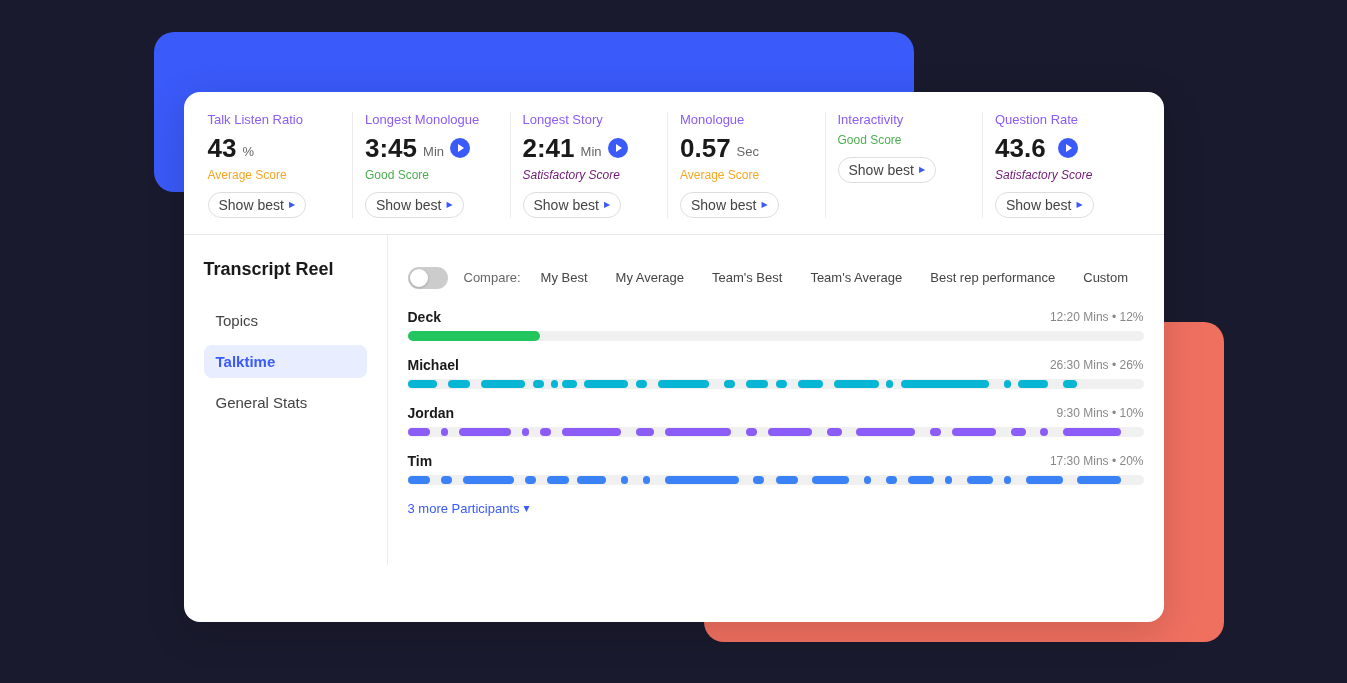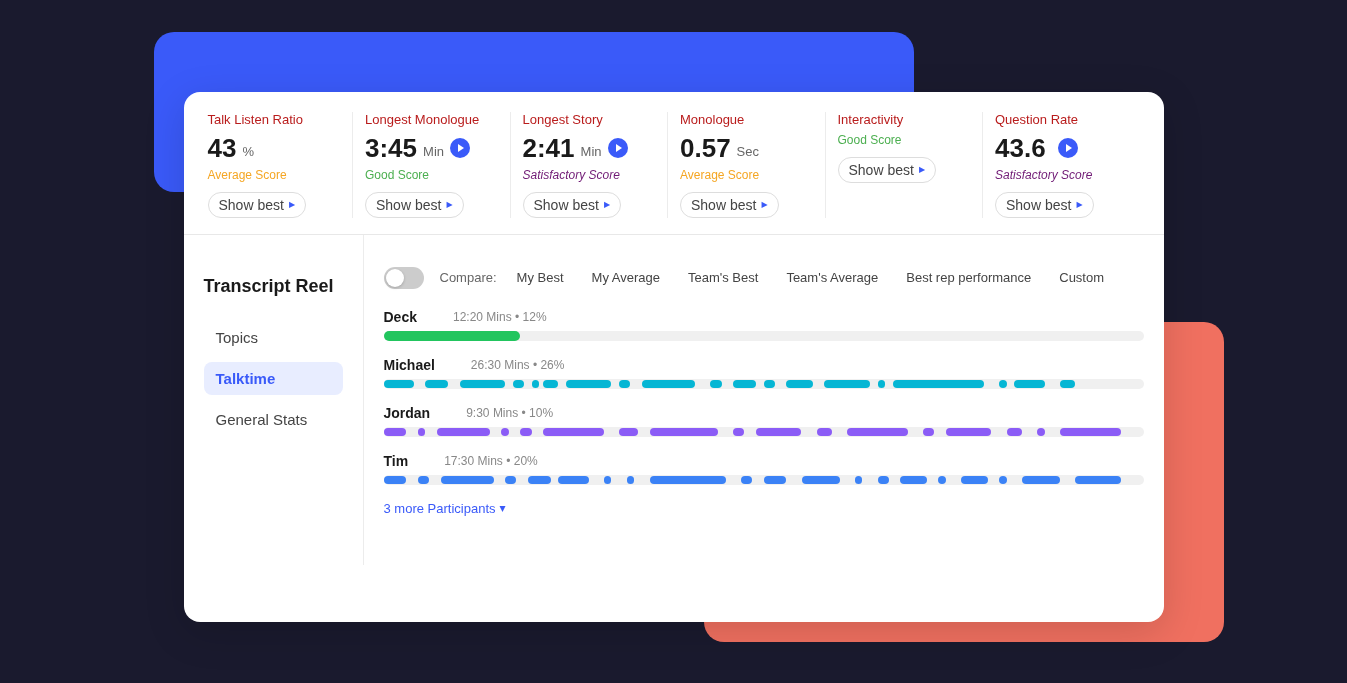--- a/index.html
+++ b/index.html
@@ -65,21 +65,21 @@
     .stat-col {
       flex: 1;
       padding: 0 12px;
       border-right: 1px solid #ececec;
     }
     .stat-col:first-child { padding-left: 0; }
     .stat-col:last-child { border-right: none; }
 
     .stat-label {
       font-size: 13px;
-      color: #b91c1c;
+      color: #8b5cf6;
       font-weight: 500;
       margin-bottom: 6px;
     }
 
     .stat-value-row {
       display: flex;
       align-items: center;
       gap: 6px;
       margin-bottom: 4px;
     }
@@ -144,22 +144,22 @@
     }
 
     
     .transcript-section {
       display: flex;
       padding: 0;
       height: calc(100% - 200px);
     }
 
     .transcript-sidebar {
-      width: 180px;
-      padding: 41px 20px;
+      width: 204px;
+      padding: 24px 20px;
       border-right: 1px solid #ececec;
       flex-shrink: 0;
     }
 
     .sidebar-title {
       font-size: 18px;
       font-weight: 700;
       color: #1a1a1a;
       margin-bottom: 24px;
     }
@@ -235,20 +235,21 @@
       border-radius: 4px;
     }
 
     
     .participant-row {
       margin-bottom: 16px;
     }
 
     .participant-header {
       display: flex;
+      justify-content: space-between;
       align-items: center;
       margin-bottom: 6px;
       gap: 36px;
     }
 
     .participant-name {
       font-size: 14px;
       font-weight: 600;
       color: #1a1a1a;
     }

